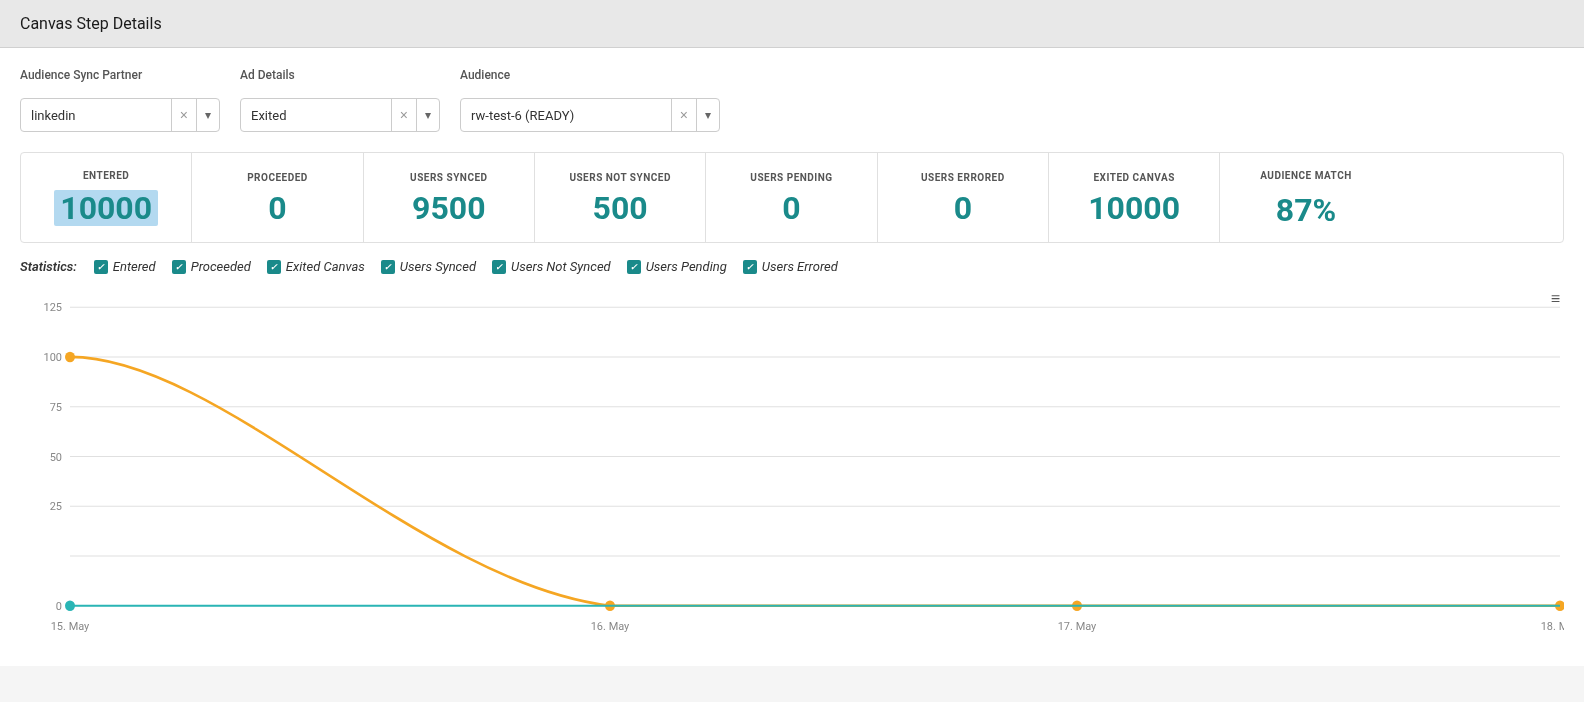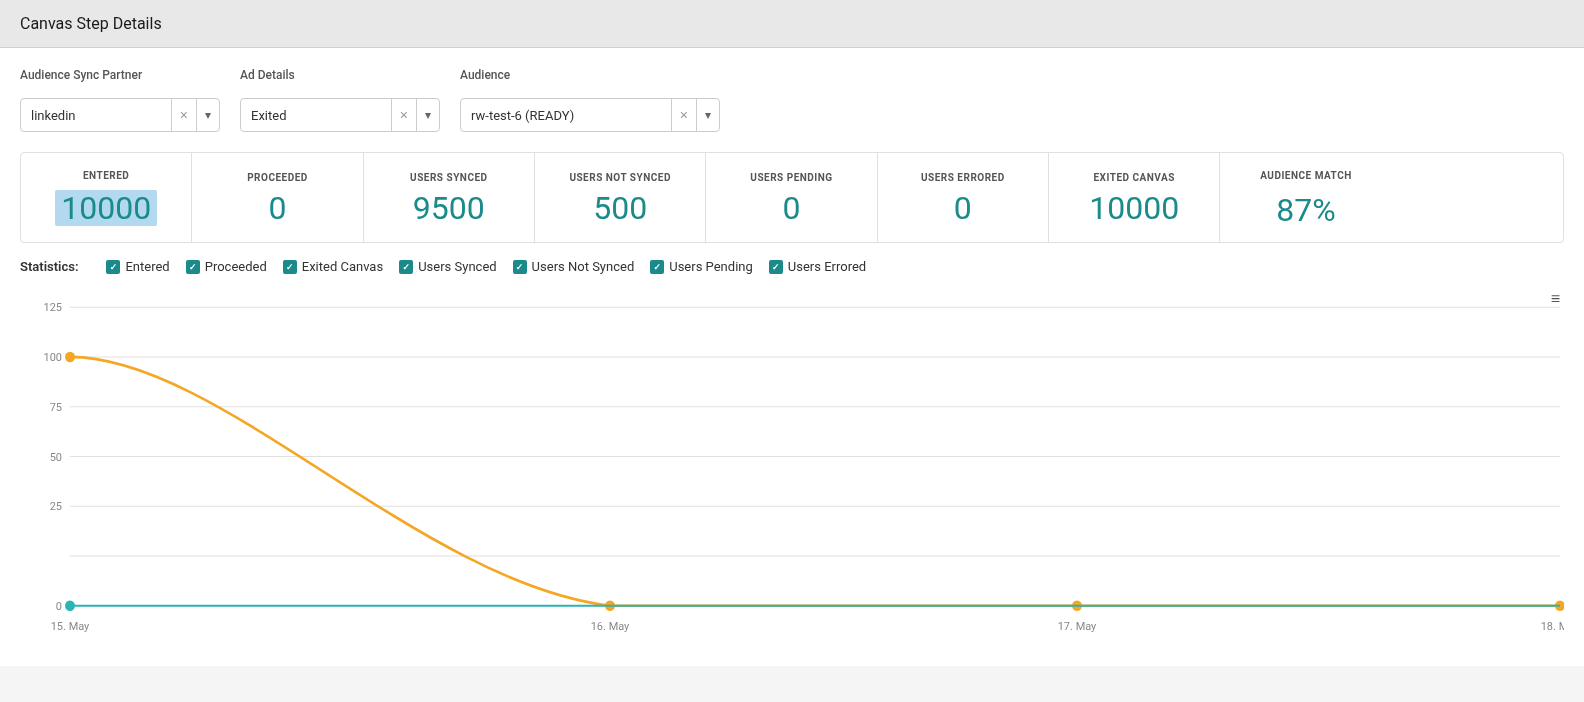--- a/index.html
+++ b/index.html
@@ -101,37 +101,38 @@
       font-size: 10px;
       font-weight: 700;
       color: #555;
       text-transform: uppercase;
       letter-spacing: 0.5px;
       margin-bottom: 8px;
       line-height: 1.3;
     }
     .metric-value {
       font-size: 32px;
-      font-weight: 400;
+      font-weight: 700;
       color: #1a8a8a;
       line-height: 1;
     }
     .metric-value.highlighted {
       background: #b3d9f0;
       color: #1a8a8a;
       padding: 2px 6px;
       border-radius: 2px;
     }
 
     .statistics-bar {
       display: flex;
       align-items: flex-end;
-      gap: 28px;
+      gap: 17px;
       margin-bottom: 12px;
       flex-wrap: wrap;
+      font-style: italic;
     }
     .statistics-label {
       font-weight: 600;
       color: #333;
       font-size: 13px;
     }
     .stat-item {
       display: flex;
       align-items: center;
       gap: 5px;

